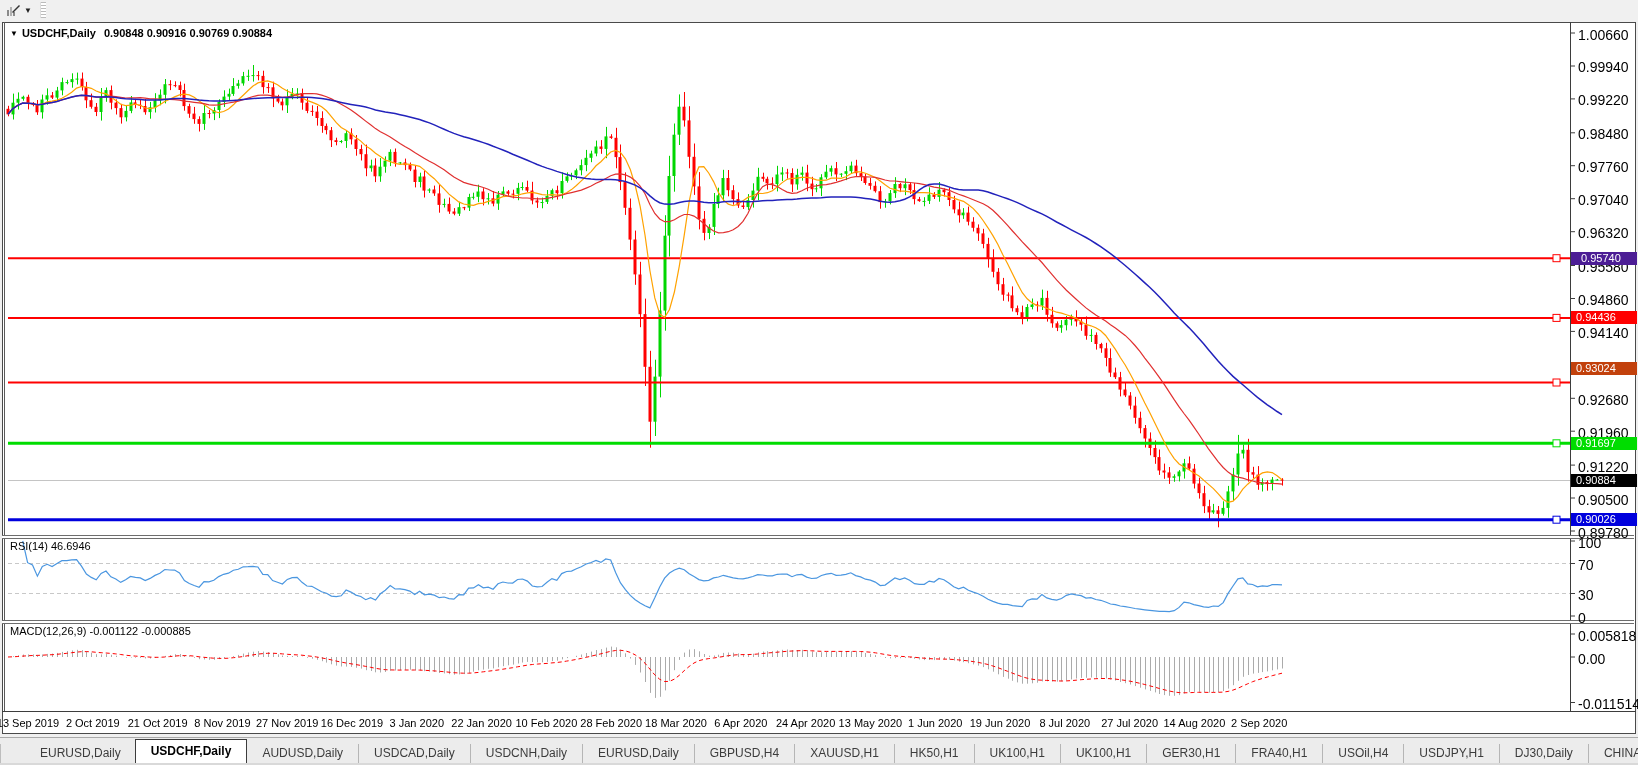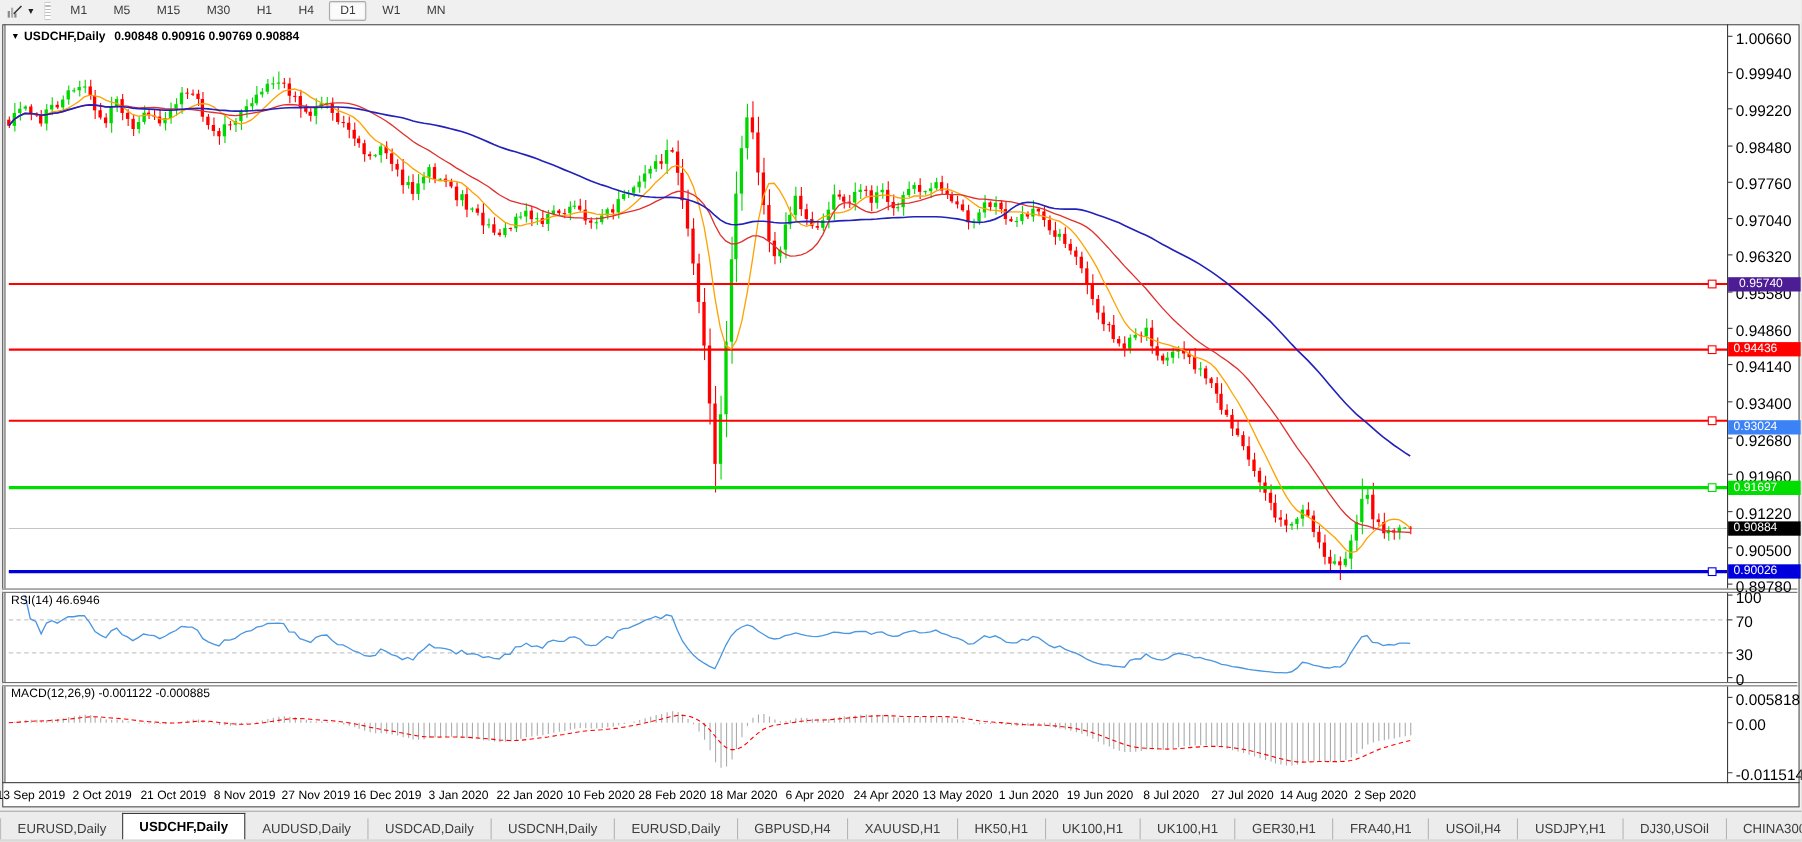--- a/index.html
+++ b/index.html
@@ -27,21 +27,21 @@
   .chart-title{position:absolute;left:10px;top:27px;font-size:11px;font-weight:700;color:#000;z-index:8;letter-spacing:0;}
   .chart-title .tri{font-size:8px;margin-right:4px;vertical-align:1px;}
   .chart-title .ohlc{font-weight:700;margin-left:8px;}
   .pane-label{position:absolute;left:10px;font-size:11px;color:#000;z-index:8;}
   .axis-label{position:absolute;left:1578px;font-size:14px;color:#000;z-index:7;white-space:nowrap;}
   .tag{position:absolute;left:1571px;width:66px;height:13px;line-height:13px;font-size:11px;color:#fff;
        padding-left:5px;box-sizing:border-box;z-index:9;white-space:nowrap;}
   .date-label{position:absolute;top:717px;transform:translateX(-50%);font-size:11px;color:#000;z-index:7;white-space:nowrap;}
   
   .tab-bar{position:absolute;left:0;top:737px;width:1638px;height:25px;background:#ececec;
-           border-top:1px solid #a9a9a9;display:flex;align-items:flex-end;z-index:10;}
+           border-top:1px solid #a9a9a9;display:flex;align-items:flex-end;z-index:10;gap:24px;}
   .tab-corner{width:10px;height:19px;background:#e2e2e2;border-right:1px solid #bdbdbd;}
   .tabs{display:flex;align-items:flex-end;flex:1;}
   .tab{position:relative;height:19px;line-height:19px;padding:0 15px;font-size:12px;color:#3c3c3c;
        cursor:pointer;white-space:nowrap;}
   .tab + .tab{border-left:1px solid #b5b5b5;}
   .tab.active{height:23px;line-height:23px;background:#fff;border:1px solid #3c3c3c;border-bottom:none;
               font-weight:700;color:#000;margin:0 -1px;z-index:2;}
   .bottom-strip{position:absolute;left:0;top:762px;width:1638px;height:3px;background:#d9d9d9;}
 </style>
 </head>
@@ -53,32 +53,20 @@
     <div class="tool-icon">
       <svg width="15" height="13" viewBox="0 0 15 13">
         <rect x="1" y="6" width="2" height="6" fill="#8a8a8a"></rect>
         <rect x="4" y="3" width="2" height="9" fill="#b0b0b0"></rect>
         <rect x="7" y="8" width="2" height="4" fill="#8a8a8a"></rect>
         <path d="M6 8 L13 1 L14 2 L7 9 Z" fill="#333"></path>
       </svg>
       <span class="tool-caret">▼</span>
     </div>
     <div class="grip"></div>
-    <div class="tfbtns">
-
-    <div class="tfbtn"><span>M1</span></div>
-        <div class="tfbtn"><span>M5</span></div>
-        <div class="tfbtn"><span>M15</span></div>
-        <div class="tfbtn"><span>M30</span></div>
-        <div class="tfbtn"><span>H1</span></div>
-        <div class="tfbtn"><span>H4</span></div>
-        <div class="tfbtn active"><span>D1</span></div>
-        <div class="tfbtn"><span>W1</span></div>
-        <div class="tfbtn"><span>MN</span></div>
-      </div>
   </div>
 
   <div class="chart-window"></div>
   <svg id="chart-svg" width="1638" height="765" viewBox="0 0 1638 765" style="pointer-events:none;">
       <line x1="8" y1="480.5" x2="1570" y2="480.5" stroke="#c4c4c4" stroke-width="1"></line>
       <line x1="8.5" y1="105.8" x2="8.5" y2="116.3" stroke="#ff0000" stroke-width="1"></line>
       <rect x="6.5" y="108.8" width="3" height="5.5" fill="#ff0000"></rect>
       <line x1="13.5" y1="93.6" x2="13.5" y2="119.5" stroke="#00d600" stroke-width="1"></line>
       <rect x="11.5" y="102.7" width="3" height="11.7" fill="#00d600"></rect>
       <line x1="18.5" y1="92.4" x2="18.5" y2="109.5" stroke="#00d600" stroke-width="1"></line>
@@ -925,21 +913,21 @@
       <div class="axis-label" style="top: 291.978px;">0.94860</div>
       <div class="axis-label" style="top: 324.934px;">0.94140</div>
       <div class="axis-label" style="top: 358.805px;">0.93400</div>
       <div class="axis-label" style="top: 391.761px;">0.92680</div>
       <div class="axis-label" style="top: 424.717px;">0.91960</div>
       <div class="axis-label" style="top: 458.588px;">0.91220</div>
       <div class="axis-label" style="top: 491.544px;">0.90500</div>
       <div class="axis-label" style="top: 524.5px;">0.89780</div>
       <div class="tag" style="top: 251.699px; background: #4c1d95; color: rgb(255, 255, 255); padding-left: 10px;">0.95740</div>
       <div class="tag" style="top: 311.385px; background: rgb(255, 0, 0); color: rgb(255, 255, 255);">0.94436</div>
-      <div class="tag" style="top: 382px; background: #3b82f6; color: rgb(255, 255, 255);">0.93024</div>
+      <div class="tag" style="top: 362px; background: #c2410c; color: rgb(255, 255, 255);">0.93024</div>
       <div class="tag" style="top: 436.755px; background: rgb(0, 221, 0); color: rgb(255, 255, 255);">0.91697</div>
       <div class="tag" style="top: 513.24px; background: rgb(0, 0, 221); color: rgb(255, 255, 255);">0.90026</div>
       <div class="tag" style="top: 473.968px; background: rgb(0, 0, 0);">0.90884</div>
       <div class="axis-label" style="top: 534.5px;">100</div>
       <div class="axis-label" style="top: 557px;">70</div>
       <div class="axis-label" style="top: 587px;">30</div>
       <div class="axis-label" style="top: 609.5px;">0</div>
       <div class="axis-label" style="top: 627.501px;">0.005818</div>
       <div class="axis-label" style="top: 650.5px;">0.00</div>
       <div class="axis-label" style="top: 696.015px;">-0.011514</div>
@@ -979,19 +967,19 @@
         <div class="tab"><span>EURUSD,Daily</span></div>
         <div class="tab"><span>GBPUSD,H4</span></div>
         <div class="tab"><span>XAUUSD,H1</span></div>
         <div class="tab"><span>HK50,H1</span></div>
         <div class="tab"><span>UK100,H1</span></div>
         <div class="tab"><span>UK100,H1</span></div>
         <div class="tab"><span>GER30,H1</span></div>
         <div class="tab"><span>FRA40,H1</span></div>
         <div class="tab"><span>USOil,H4</span></div>
         <div class="tab"><span>USDJPY,H1</span></div>
-        <div class="tab"><span>DJ30,USOil</span></div>
+        <div class="tab"><span>DJ30,Daily</span></div>
         <div class="tab"><span>CHINA300,H1</span></div>
       </div>
 
   </div>
   <div class="bottom-strip"></div>
 </div>
 
 </body></html>

